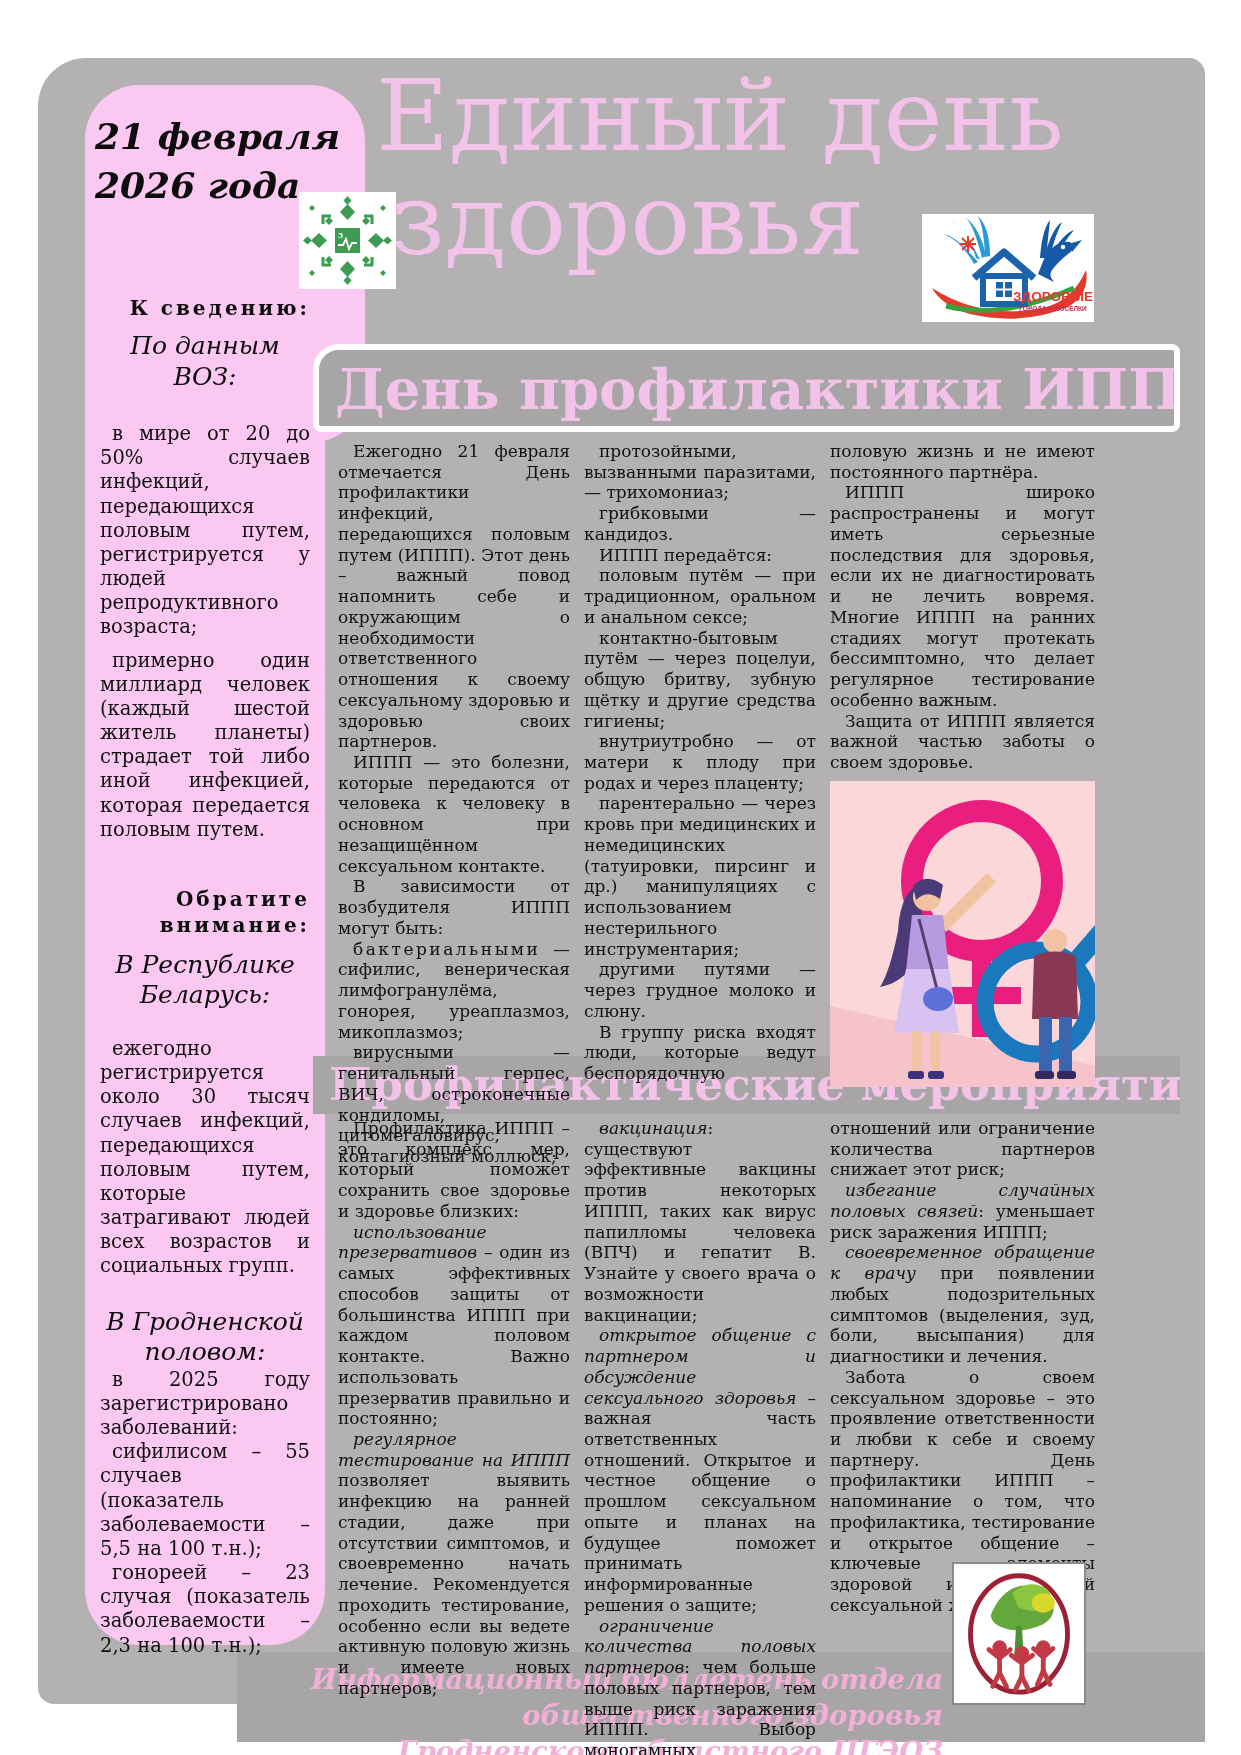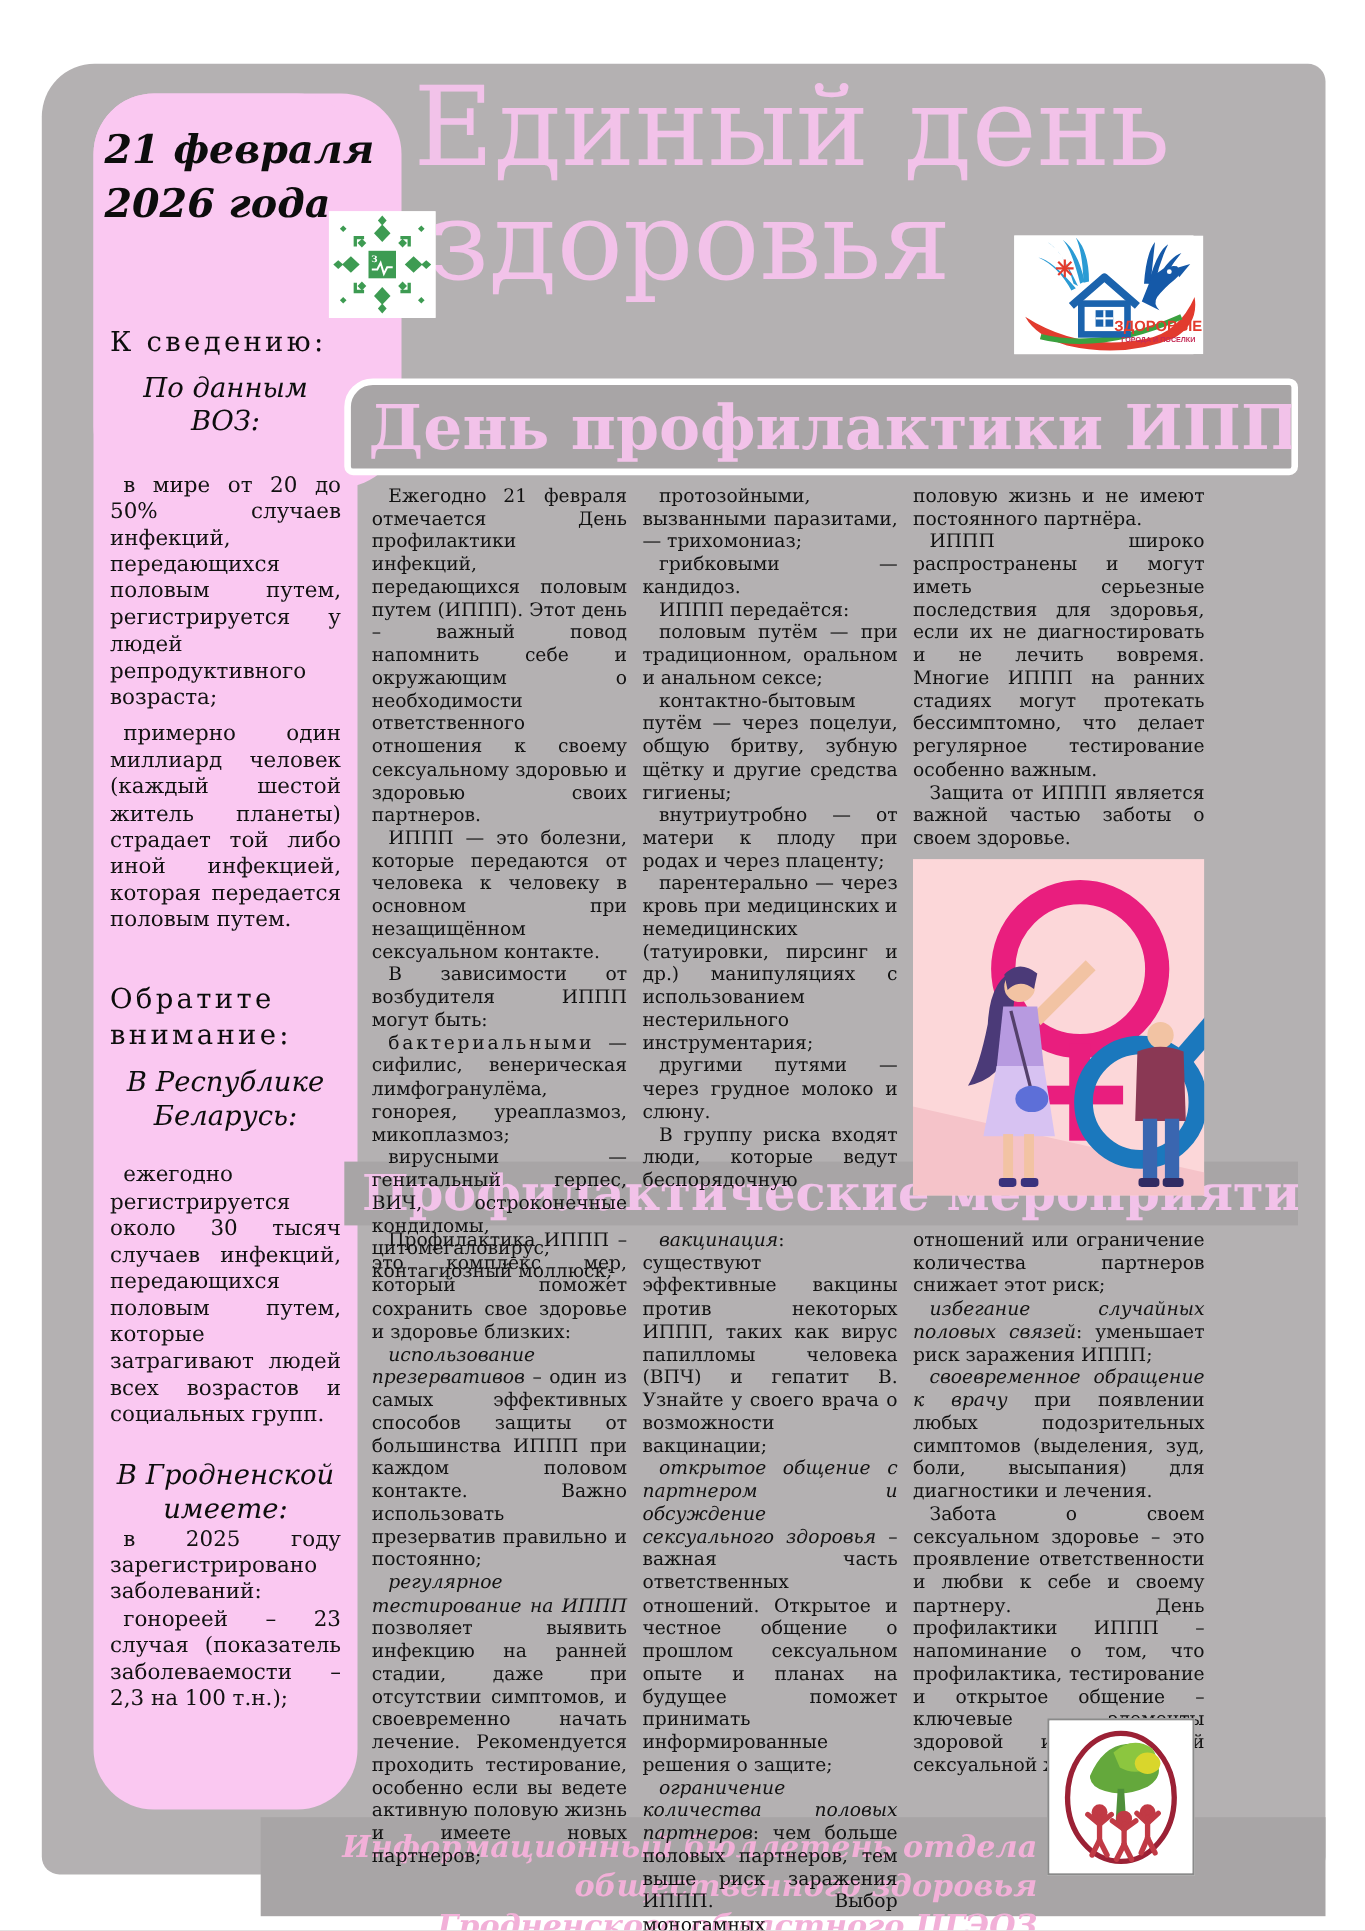--- a/index.html
+++ b/index.html
@@ -27,21 +27,21 @@
         font-size:56px;padding:8px 0 0 16px;line-height:1.12}
   .banner2{top:1056px;height:58px;font-size:45px;padding:3px 0 0 16px;line-height:1.15}
   .cols{position:absolute;left:338px;width:757px;display:flex;gap:14px;font-size:17px;
         line-height:1.22;text-align:justify}
   .s1{top:441px}.s2{top:1118px}
   .c1,.c2{flex:0 0 232px;width:232px}
   .c3{flex:0 0 265px;width:265px}
   .cols p{margin:0;text-indent:15px}
   .cols p.ni{text-indent:0}
   .b{font-weight:normal}.i{font-style:italic}.sp{letter-spacing:2.5px}
-  .sb-h{font-size:25px;font-weight:normal;text-align:left;letter-spacing:3px;line-height:1.3;color:#0d0d0d}
+  .sb-h{font-size:20px;font-weight:bold;text-align:right;letter-spacing:3px;line-height:1.3;color:#0d0d0d}
   .sb-sub{font-size:25px;font-weight:normal;font-style:italic;text-align:center;line-height:1.22;color:#0d0d0d}
   .sb-p{font-size:19.5px;line-height:1.24;text-align:justify;text-indent:12px;margin:0}
   .illus{margin-top:8px;width:265px;height:306px;overflow:hidden}
   .footer-logo{position:absolute;left:952px;top:1562px;width:134px;height:143px;background:#fff;
         border:2px solid #8a8a8a;box-sizing:border-box}
 </style>
 </head>
 <body>
 
 <div class="page">
@@ -55,22 +55,23 @@
   </div>
 
   <div class="sidebar">
     <div class="sb-h">К сведению:</div>
     <div class="sb-sub" style="margin-top:10px">По данным ВОЗ:</div>
     <p class="sb-p" style="margin-top:30px">в мире от 20 до 50% случаев инфекций, передающихся половым путем, регистрируется у людей репродуктивного возраста;</p>
     <p class="sb-p" style="margin-top:9px">примерно один миллиард человек (каждый шестой житель планеты) страдает той либо иной инфекцией, которая передается половым путем.</p>
     <div class="sb-h" style="margin-top:44px">Обратите внимание:</div>
     <div class="sb-sub" style="margin-top:12px">В Республике Беларусь:</div>
     <p class="sb-p" style="margin-top:26px">ежегодно регистрируется около 30 тысяч случаев инфекций, передающихся половым путем, которые затрагивают людей всех возрастов и социальных групп.</p>
-    <div class="sb-sub" style="margin-top:28px">В Гродненской имеете:</div>
+    <div class="sb-sub" style="margin-top:28px">В Гродненской половом:</div>
     <p class="sb-p">в 2025 году зарегистрировано заболеваний:</p>
+    <p class="sb-p">сифилисом – 55 случаев (показатель заболеваемости – 5,5 на 100 т.н.);</p>
     <p class="sb-p">гонореей – 23 случая (показатель заболеваемости – 2,3 на 100 т.н.);</p>
 
   </div>
 
   <div class="date">21 февраля 2026 года</div>
 
   <h1 class="main-title"><span class="l1">Единый день</span><br>
     <span class="l2">здоровья</span></h1>
 
   <div class="logo-ornament">

